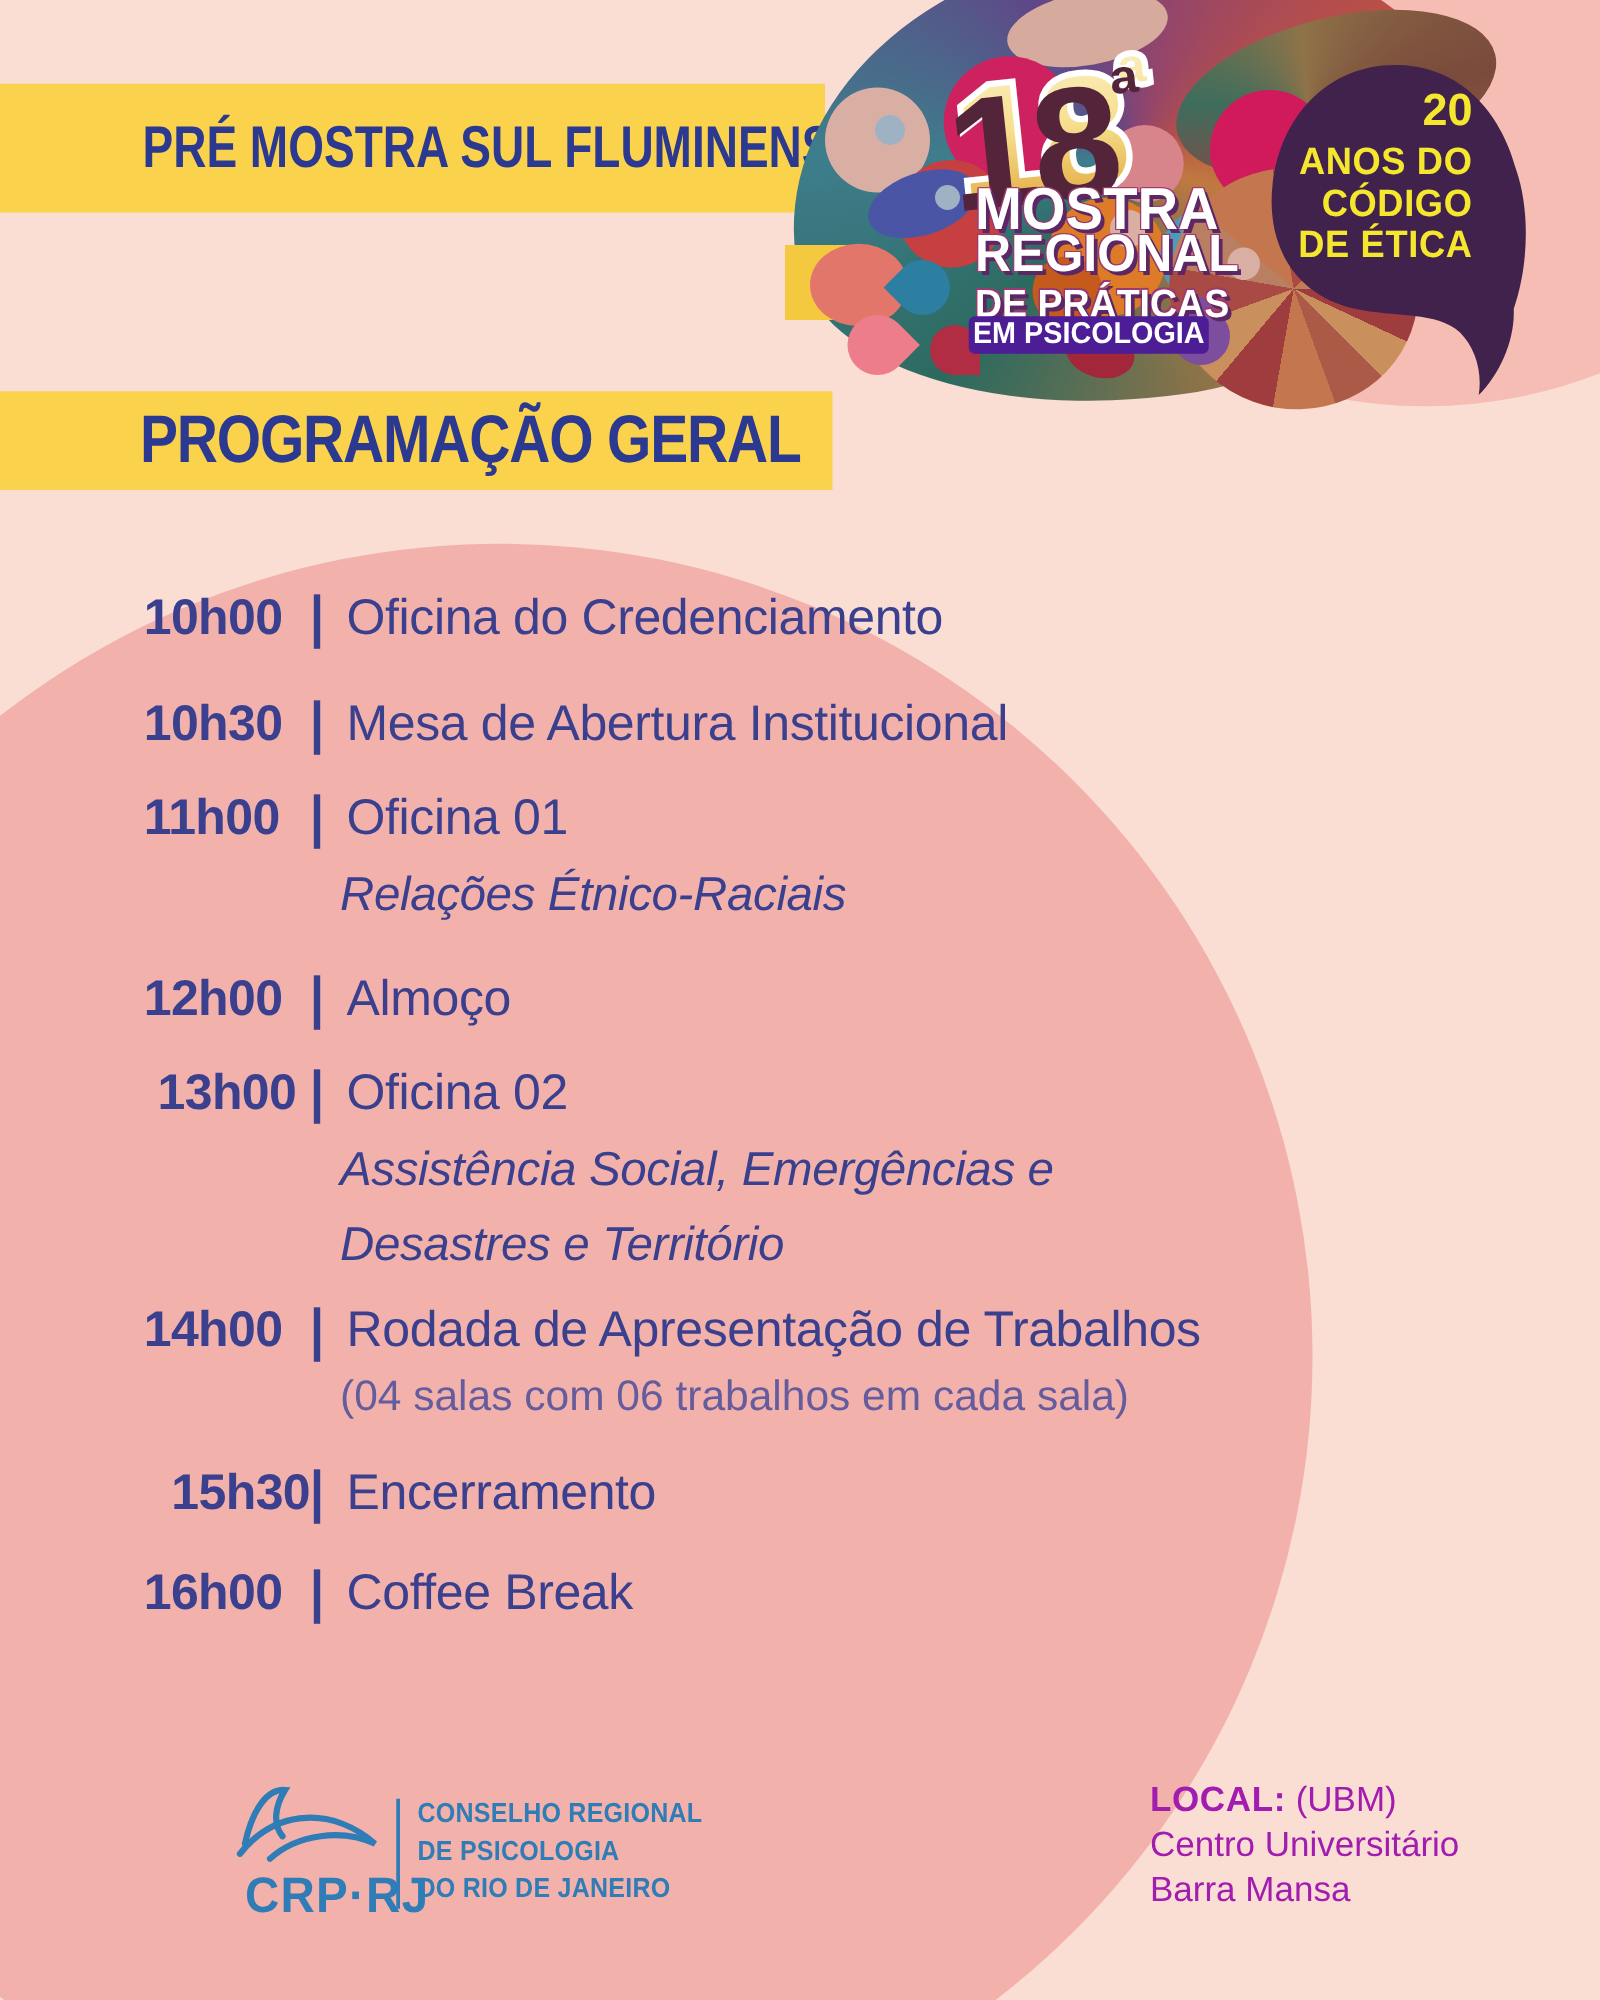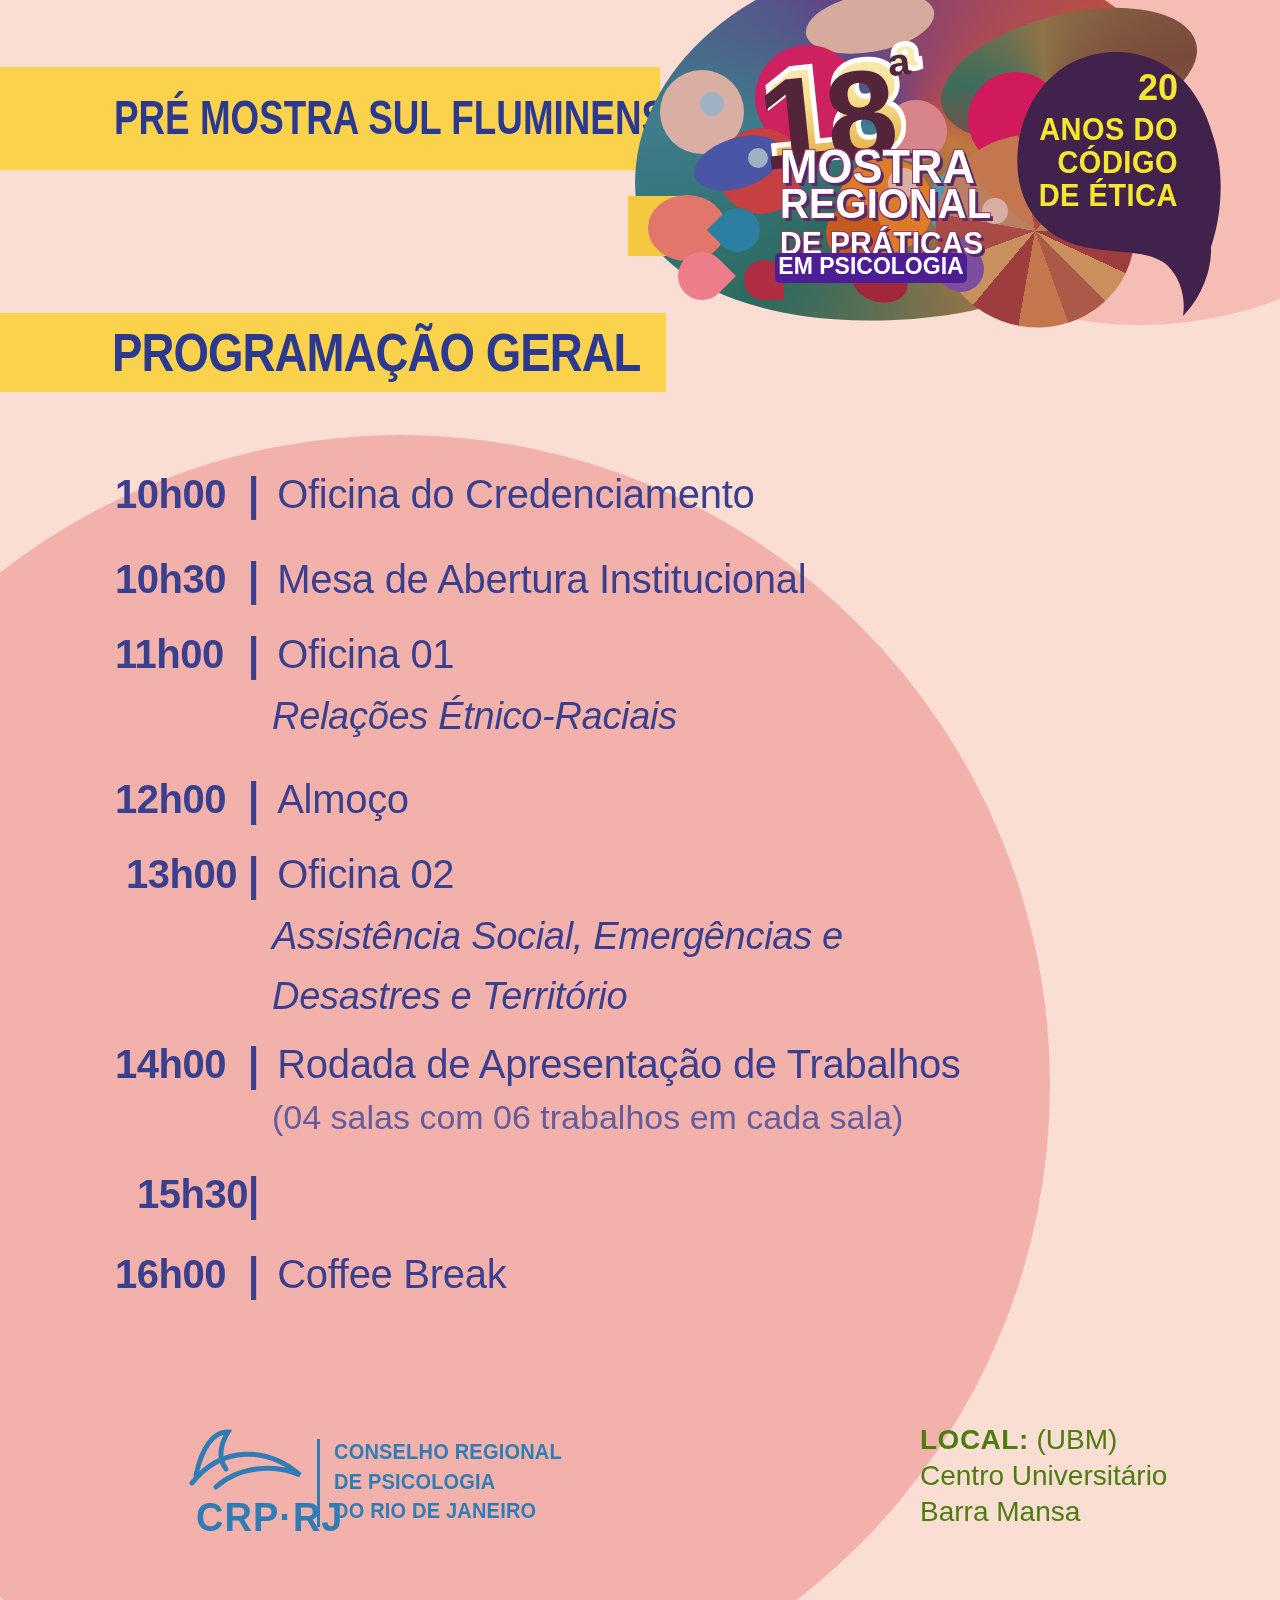--- a/index.html
+++ b/index.html
@@ -120,21 +120,21 @@
   .r4{top:777px;} .r5{top:852px;text-align:center;} .s5a{top:915px;} .s5b{top:975px;}
   .r6{top:1042px;} .n6{top:1098px;} .r7{top:1172px;text-align:right;} .r8{top:1252px;}
 
   
   .footer{ left:0; top:1380px; width:1280px; height:220px; z-index:5;}
   .crp{ position:absolute; left:110px; top:15px; width:420px; height:140px; color:#2f7cb6;}
   .bird{ position:absolute; left:78px; top:28px;}
   .crp-acronym{ position:absolute; left:86px; top:100px; font-size:38px; font-weight:bold; letter-spacing:1px; transform:scaleY(1.05); transform-origin:left top;}
   .crp-divider{ position:absolute; left:207px; top:44px; width:3px; height:88px; background:#2f7cb6;}
   .crp-name{ position:absolute; left:224px; top:42px; font-size:20px; font-weight:bold; line-height:27px; letter-spacing:0.2px; transform:scaleY(1.1); transform-origin:left top; white-space:nowrap;}
-  .local{ position:absolute; left:920px; top:42px; color:#4d7c0f; font-size:28px; line-height:36px;}
+  .local{ position:absolute; left:920px; top:42px; color:#a21caf; font-size:28px; line-height:36px;}
   .local .lbl{ font-weight:bold; letter-spacing:0.5px;}
 </style>
 </head>
 <body>
 
 <div class="poster">
 
   <div class="abs circle bg-circle-main"></div>
   <div class="abs circle bg-circle-tr"></div>
 
@@ -237,20 +237,21 @@
     <div class="row r6">
       <span class="time">14h00</span>
       <span class="sep">|</span>
       <span class="title">Rodada de Apresentação de Trabalhos</span>
     </div>
     <div class="noteline n6">(04 salas com 06 trabalhos em cada sala)</div>
 
     <div class="row r7">
       <span class="time">15h30</span>
       <span class="sep">|</span>
+      <span class="title">Encerramento</span>
     </div>
 
     <div class="row r8">
       <span class="time">16h00</span>
       <span class="sep">|</span>
       <span class="title">Coffee Break</span>
     </div>
 
   </div>
 

